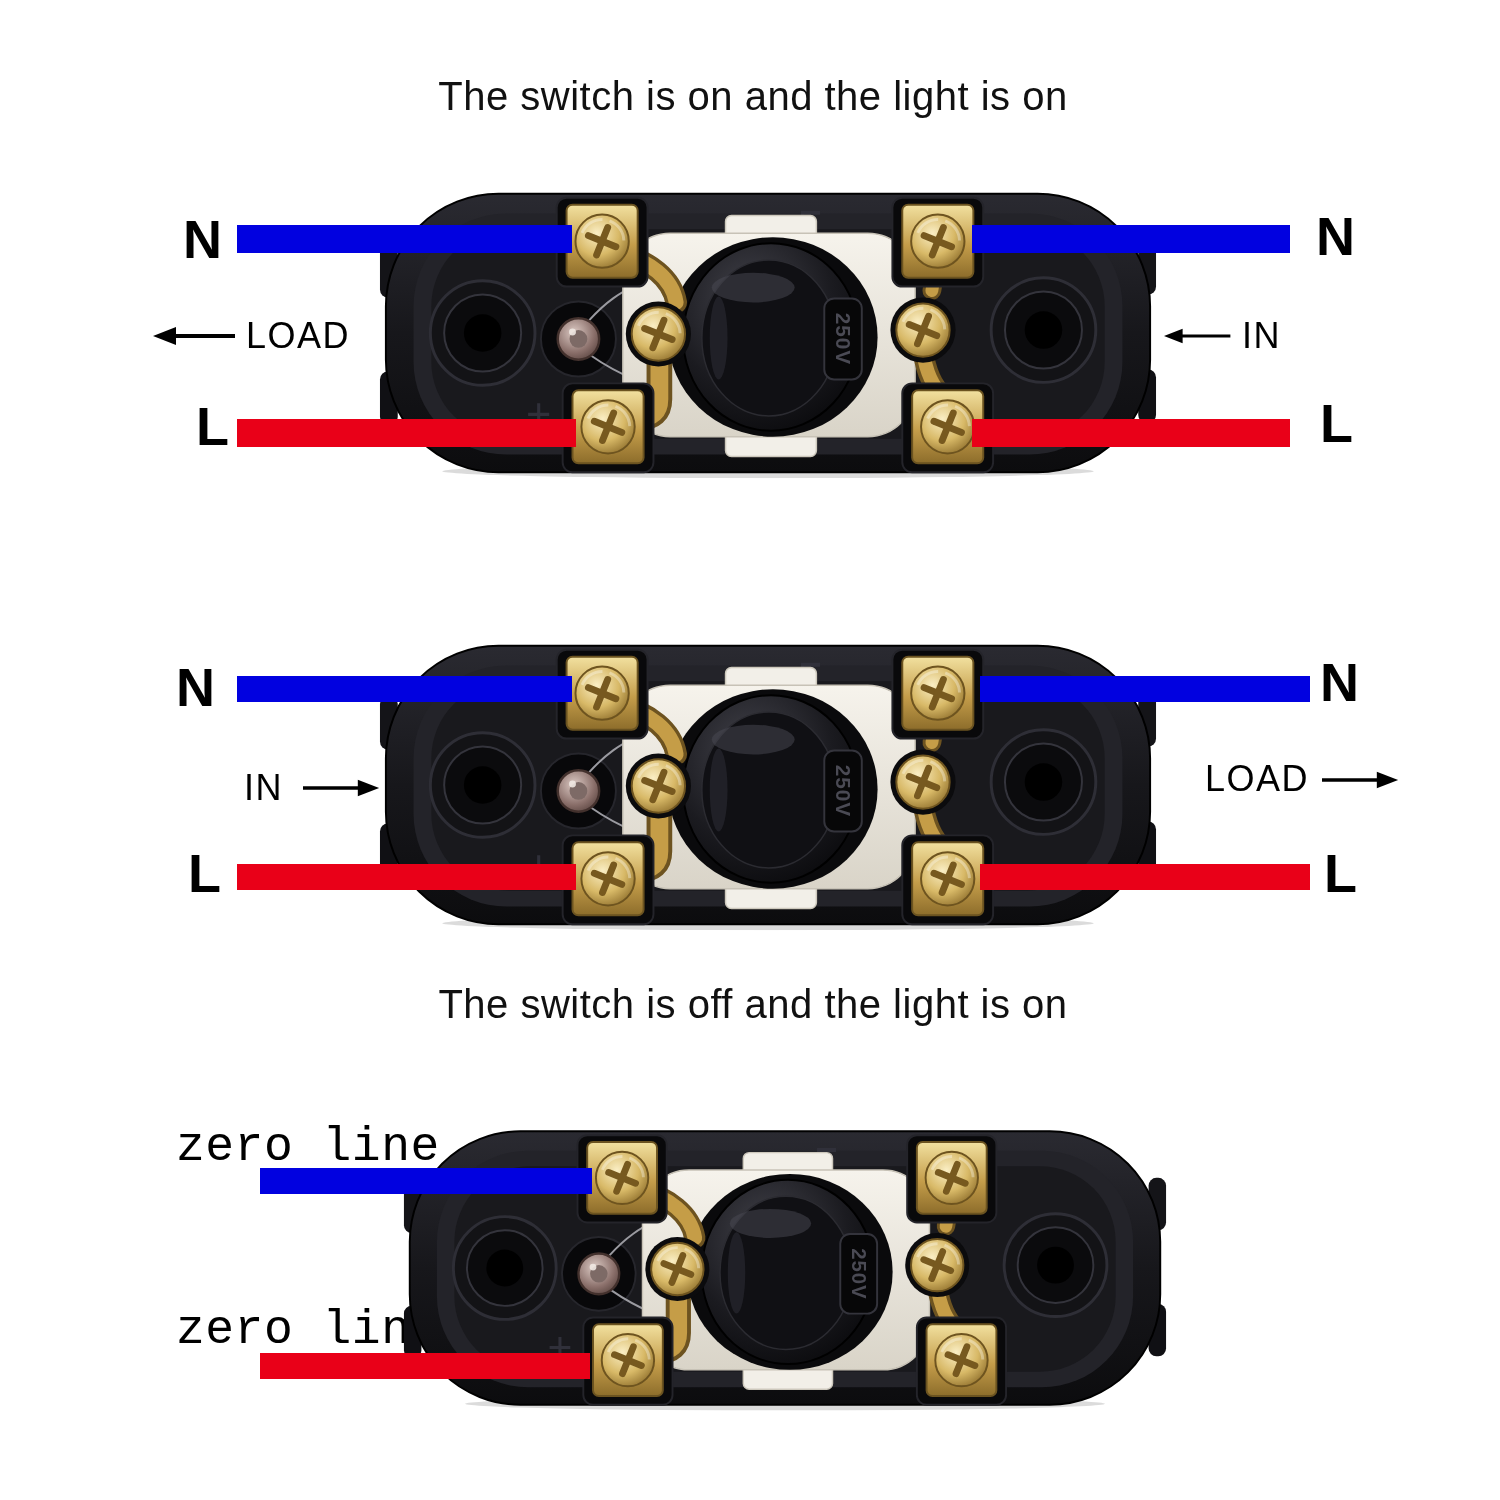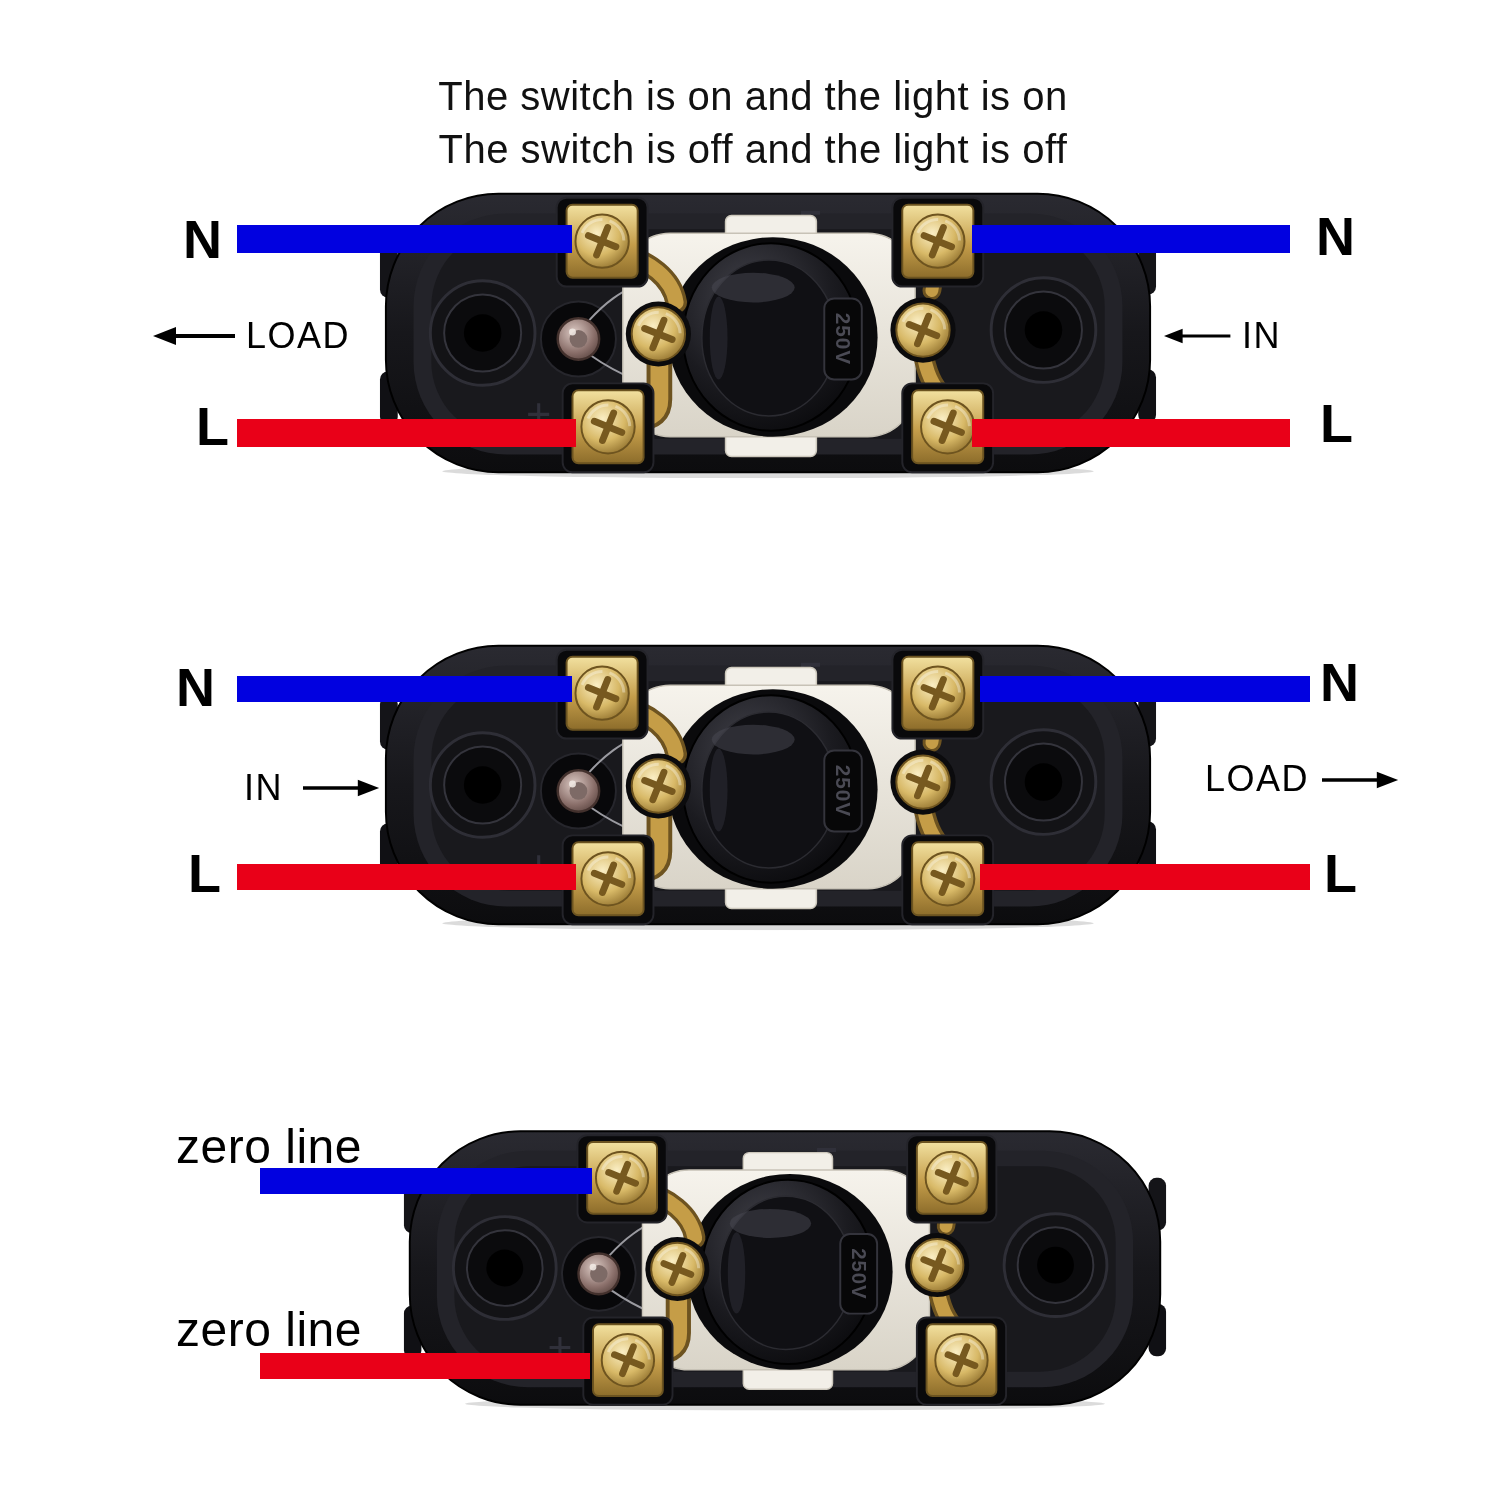--- a/index.html
+++ b/index.html
@@ -2,21 +2,21 @@
 <html><head>
 <meta charset="utf-8">
 <style>
   html,body{margin:0;padding:0;background:#fff;}
   #page{position:relative;width:1500px;height:1500px;background:#fff;overflow:hidden;
         font-family:"Liberation Sans", sans-serif;color:#000;}
   .caption{position:absolute;left:0;width:1500px;padding-left:6px;box-sizing:border-box;
            text-align:center;font-size:40px;line-height:53px;letter-spacing:.5px;color:#111;}
   .lab-big{position:absolute;font-size:54px;font-weight:bold;line-height:64px;}
   .lab-mid{position:absolute;font-size:36px;line-height:44px;letter-spacing:1.5px;text-align:right;}
-  .lab-line{position:absolute;font-size:48px;line-height:58px;letter-spacing:.5px;}
+  .lab-line{position:absolute;font-size:48px;line-height:58px;letter-spacing:.5px;font-family:Liberation Mono, monospace;}
   .wire{position:absolute;z-index:5;}
   .arrow{position:absolute;z-index:4;}
   .switch-svg{position:absolute;z-index:1;}
   svg text{font-family:"Liberation Sans", sans-serif;}
 </style>
 </head>
 <body>
 
 <div id="page">
 
@@ -162,21 +162,20 @@
       <g id="arrow-right-shape">
           <line x1="0" y1="11" x2="62" y2="11" stroke="#000" stroke-width="4"></line>
           <polygon points="82,11 59,2 59,20" fill="#000"></polygon>
         </g>
     </defs>
   </svg>
 
   <div>
     <div class="caption" style="top:70px">
       <div>The switch is on and the light is on</div>
-      <div>The switch is off and the light is off</div>
     </div>
 
     <svg class="switch-svg" style="left:378px;top:188px" width="780" height="292" viewBox="0 0 790 292">
         <use href="#switch-art"></use>
       </svg>
 
     <div class="wire" style="left: 237px; top: 225px; width: 335px; height: 28px; background: rgb(1, 1, 224);"></div>
     <div class="wire" style="left: 237px; top: 419px; width: 339px; height: 28px; background: rgb(233, 0, 24);"></div>
     <div class="wire" style="left: 972px; top: 225px; width: 318px; height: 28px; background: rgb(1, 1, 224);"></div>
     <div class="wire" style="left: 972px; top: 419px; width: 318px; height: 28px; background: rgb(233, 0, 24);"></div>
@@ -219,20 +218,21 @@
     <div class="lab-big" style="left:1320px;top:650px">N</div>
     <div class="lab-big" style="left:1324px;top:841px">L</div>
     <div class="lab-mid" style="left:1205px;top:757px">LOAD</div>
     <svg class="arrow" style="left:1322px;top:769px" width="78" height="22" viewBox="0 0 84 22">
         <use href="#arrow-right-shape"></use>
       </svg>
   </div>
 
   <div>
     <div class="caption" style="top:978px">
+      <div>The switch is off and the light is on</div>
     </div>
 
     <svg class="switch-svg" style="left:402px;top:1124px" width="766" height="290" viewBox="0 0 790 292">
         <use href="#switch-art"></use>
       </svg>
 
     <div class="lab-line" style="left:176px;top:1118px">zero line</div>
     <div class="wire" style="left: 260px; top: 1168px; width: 332px; height: 26px; background: rgb(1, 1, 224);"></div>
 
     <div class="lab-line" style="left:176px;top:1301px">zero line</div>

